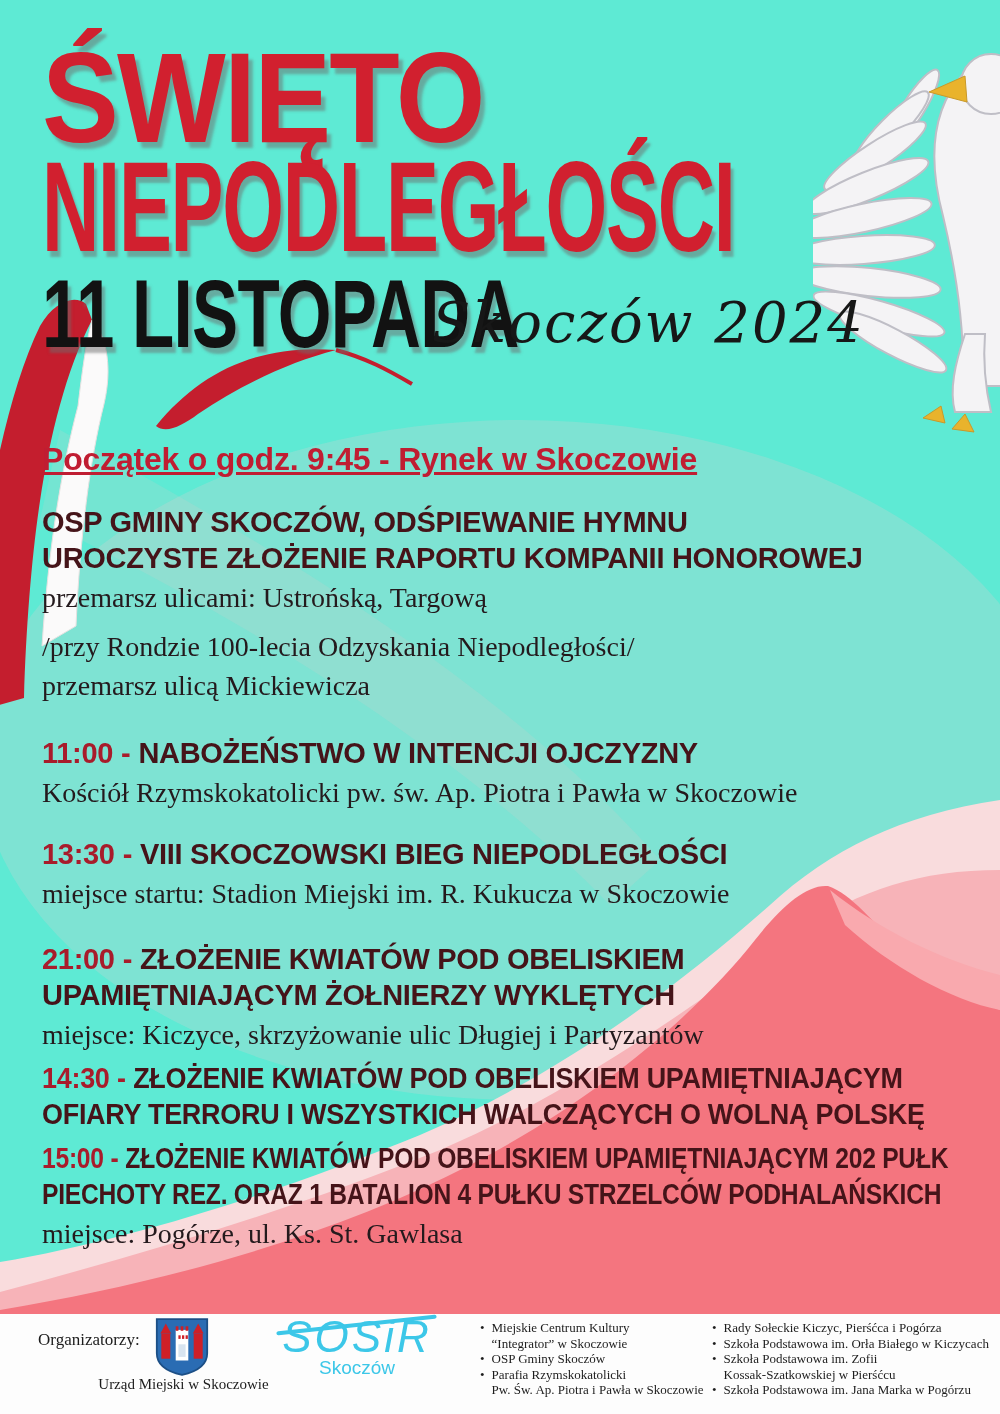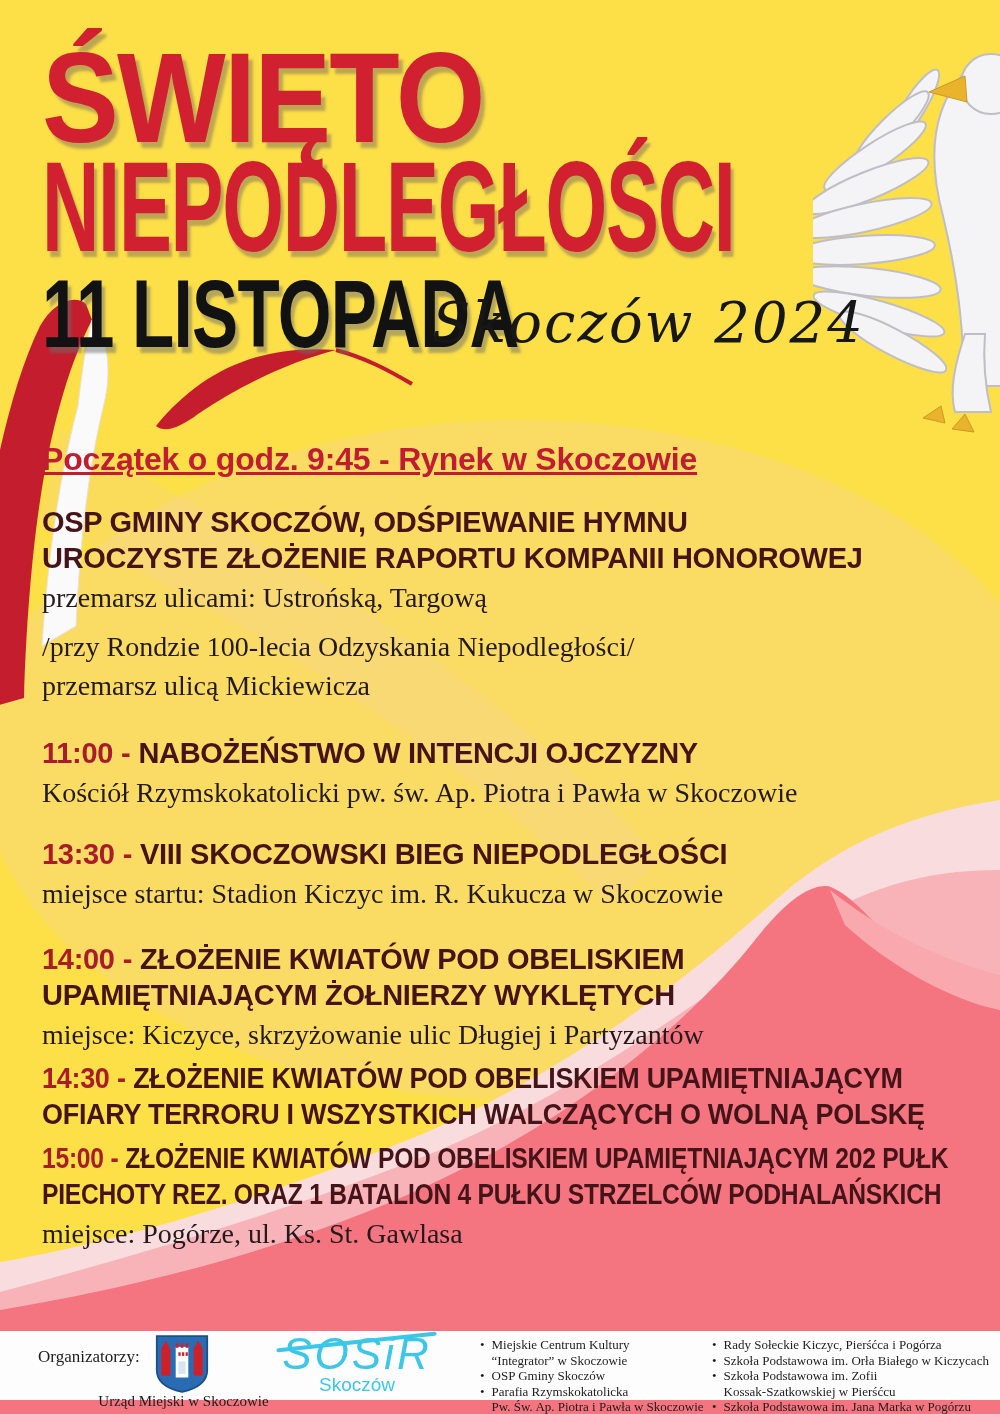--- a/index.html
+++ b/index.html
@@ -1,18 +1,18 @@
 <!DOCTYPE html>
 <html><head>
 <meta charset="utf-8">
 <style>
   html,body { margin:0; padding:0; background:#9a9a9a; }
   .poster {
     position:relative; width:1000px; height:1414px; margin:0 auto;
-    background:#fde047; overflow:hidden;
+    background:#5eead4; overflow:hidden;
     font-family:"Liberation Sans", sans-serif;
   }
   svg.bg { position:absolute; left:0; top:0; width:1000px; height:1414px; }
   svg.ribbon { position:absolute; left:-10px; top:286px; }
   svg.eagle { position:absolute; right:-58px; top:34px; }
 
   
   .title { position:absolute; left:42px; top:34px; color:#d1202f; font-weight:700; }
   .t1 { font-size:128px; line-height:1.0; letter-spacing:-2px;
         transform:scaleX(0.90); transform-origin:left top; white-space:nowrap;
@@ -34,21 +34,21 @@
   .ev-line .time, .ev-line .sep { color:#a81c2b; }
   .sep { margin:0 8px; }
   .sx93 { transform:scaleX(0.93); transform-origin:left top; }
   .sx85 { transform:scaleX(0.85); transform-origin:left top; }
   .ev-det { font-family:"Liberation Serif", serif; font-size:28px; line-height:35px;
             color:#241a1d; margin-top:4px; white-space:nowrap; }
   .mt26 { margin-top:26px; } .mt14 { margin-top:14px; } .mt22 { margin-top:32px; }
   .mt30 { margin-top:30px; } .mt8 { margin-top:8px; }
 
   
-  .footer { position:absolute; left:0; right:0; bottom:14px; height:69px; background:#fdfdfd; }
+  .footer { position:absolute; left:0; right:0; bottom:0; height:100px; background:#fdfdfd; }
   .org-label { position:absolute; left:38px; top:16px; font-family:"Liberation Serif", serif;
                font-size:17px; color:#1c1c1c; }
   .crest { position:absolute; left:155px; top:3px; }
   .crest-caption { position:absolute; left:96px; top:62px; width:175px; text-align:center;
                    font-family:"Liberation Serif", serif; font-size:15px; color:#1c1c1c; }
   .sosir { position:absolute; left:272px; top:2px; width:170px; text-align:center; color:#3cc7e8; }
   .sosir-name { position:relative; display:inline-block; font-size:44px; font-weight:400;
                 font-style:italic; letter-spacing:3px; line-height:42px; }
   .sosir-name::after { content:""; position:absolute; left:-6px; right:-6px; top:7px; height:4px;
                 background:#3cc7e8; transform:rotate(-6deg); border-radius:2px; }
@@ -125,25 +125,25 @@
       <div class="ev-det">przemarsz ulicą Mickiewicza</div>
     </div>
 
     <div class="ev mt22">
       <div class="ev-line"><span class="time">11:00</span><span class="sep">-</span><span>NABOŻEŃSTWO W INTENCJI OJCZYZNY</span></div>
       <div class="ev-det">Kościół Rzymskokatolicki pw. św. Ap. Piotra i Pawła w Skoczowie</div>
     </div>
 
     <div class="ev mt26">
       <div class="ev-line"><span class="time">13:30</span><span class="sep">-</span><span>VIII SKOCZOWSKI BIEG NIEPODLEGŁOŚCI</span></div>
-      <div class="ev-det">miejsce startu: Stadion Kiczyc im. R. Kukucza w Skoczowie</div>
+      <div class="ev-det">miejsce startu: Stadion Miejski im. R. Kukucza w Skoczowie</div>
     </div>
 
     <div class="ev mt30">
-      <div class="ev-line"><span class="time">14:00</span><span class="sep">-</span><span>ZŁOŻENIE KWIATÓW POD OBELISKIEM</span></div>
+      <div class="ev-line"><span class="time">21:00</span><span class="sep">-</span><span>ZŁOŻENIE KWIATÓW POD OBELISKIEM</span></div>
       <div class="ev-line">UPAMIĘTNIAJĄCYM ŻOŁNIERZY WYKLĘTYCH</div>
       <div class="ev-det">miejsce: Kiczyce, skrzyżowanie ulic Długiej i Partyzantów</div>
     </div>
 
     <div class="ev mt8">
       <div class="ev-line sx93"><span class="time">14:30</span><span class="sep">-</span><span>ZŁOŻENIE KWIATÓW POD OBELISKIEM UPAMIĘTNIAJĄCYM</span></div>
       <div class="ev-line sx93">OFIARY TERRORU I WSZYSTKICH WALCZĄCYCH O WOLNĄ POLSKĘ</div>
     </div>
 
     <div class="ev mt8">
@@ -188,21 +188,21 @@
       </div>
       <div class="partner">
         <span class="dot">•</span>
         <span class="ptext">
             <span class="pline">OSP Gminy Skoczów</span>
           </span>
       </div>
       <div class="partner">
         <span class="dot">•</span>
         <span class="ptext">
-            <span class="pline">Parafia Rzymskokatolicka</span>
+            <span class="pline">Parafia Rzymskokatolicki</span>
             <span class="pline">Pw. Św. Ap. Piotra i Pawła w Skoczowie</span>
           </span>
       </div>
     </div>
 
     <div class="pcol pcol2">
       <div class="partner">
         <span class="dot">•</span>
         <span class="ptext">
             <span class="pline">Rady Sołeckie Kiczyc, Pierśćca i Pogórza</span>

